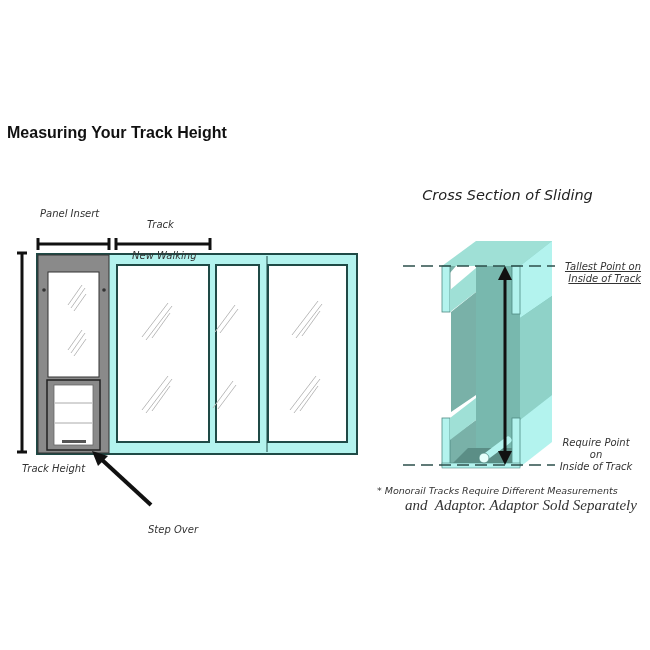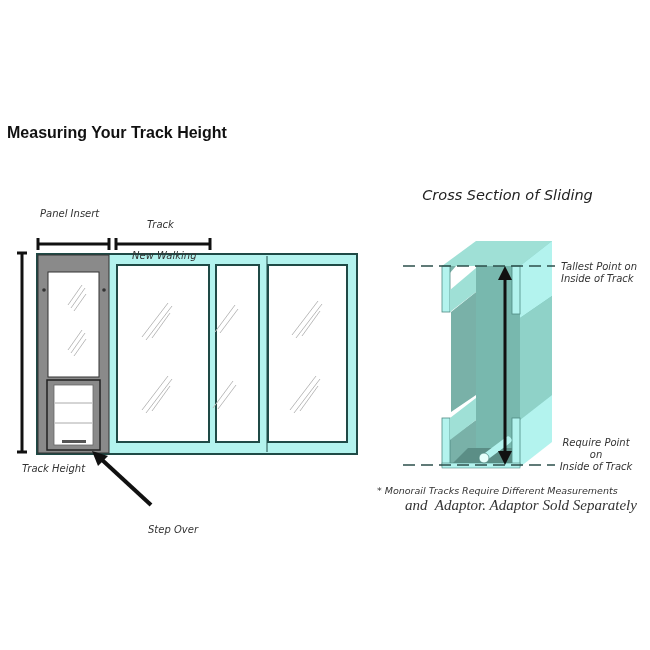--- a/index.html
+++ b/index.html
@@ -131,21 +131,21 @@
     <line x1="403" y1="465" x2="555" y2="465"></line>
   </g>
 
   <g fill="#111" stroke="#111">
     <line x1="505" y1="275" x2="505" y2="456" stroke-width="3"></line>
     <polygon points="505,266 498,280 512,280" stroke="none"></polygon>
     <polygon points="505,465 498,451 512,451" stroke="none"></polygon>
   </g>
 </svg>
 
-<div class="abs lbl" style="left:561px;top:261px;width:80px;text-align:left;line-height:12px;">
+<div class="abs lbl" style="left:561px;top:261px;width:80px;text-align:right;line-height:12px;text-decoration:underline;">
   <div>Tallest Point on</div>
   <div>Inside of Track</div>
 </div>
 <div class="abs lbl" style="left:556px;top:437px;width:80px;text-align:center;line-height:12px;">
   <div>Require Point on</div>
   <div>Inside of Track</div>
 </div>
 
 <div class="abs lbl" style="left:377px;top:485px;font-size:9.5px;font-style:italic;">* Monorail Tracks Require Different Measurements</div>
 <div class="abs lbl" style="left:405px;top:497px;font-size:15px;white-space:pre;font-family:Liberation Serif, serif;">and  Adaptor. Adaptor Sold Separately</div>

